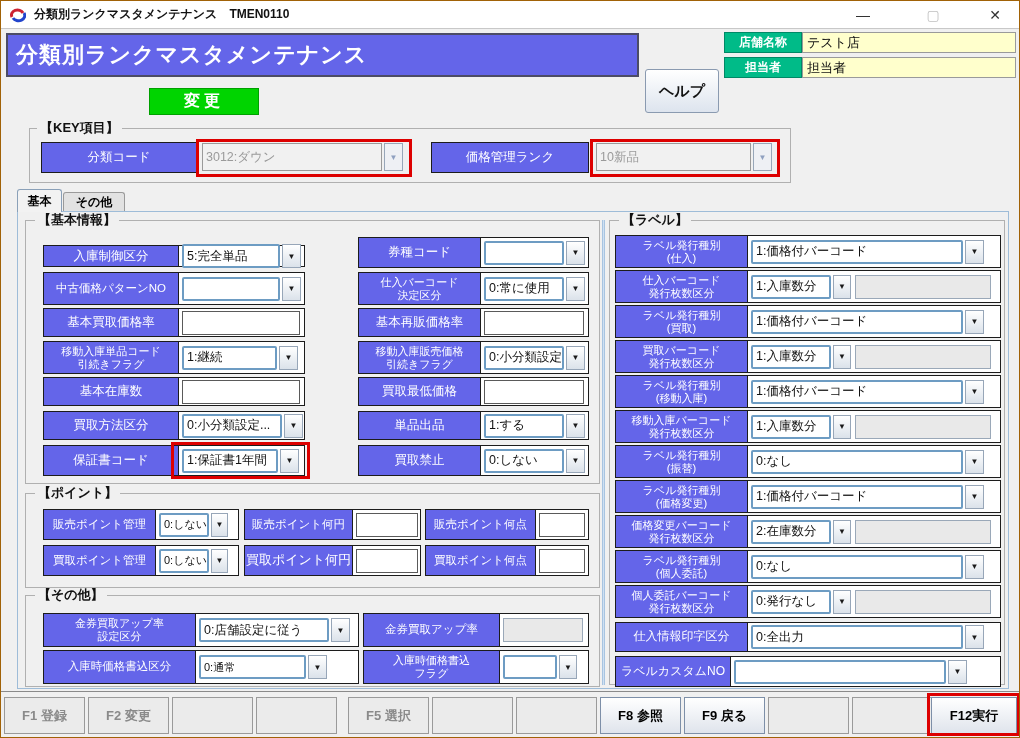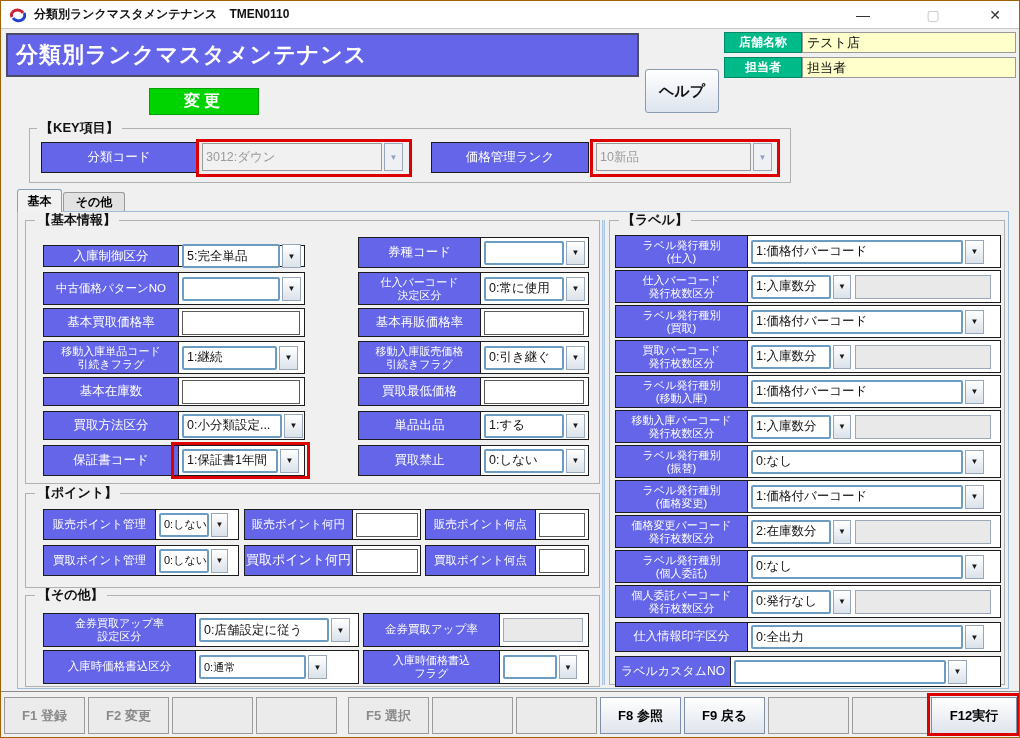--- a/index.html
+++ b/index.html
@@ -151,21 +151,21 @@
           <div class="cfield" style="width:95px">1:継続</div>
           <div class="carrow">▼</div>
         </div>
       </div>
   </div>
   <div class="rowbox" style="left:357px;top:340px;width:231px;height:33px">
     <div class="lbl s2" style="width:122px">移動入庫販売価格
 引続きフラグ</div>
     <div class="ctrl">
         <div class="combo">
-          <div class="cfield" style="width:80px">0:引き継ぐ</div>
+          <div class="cfield" style="width:80px">0:小分類設定</div>
           <div class="carrow">▼</div>
         </div>
       </div>
   </div>
 
   <div class="rowbox" style="left:42px;top:376px;width:262px;height:29px">
     <div class="lbl" style="width:135px">基本在庫数</div>
     <div class="ctrl">
         <div class="tfield" style="width:118px"></div>
       </div>

